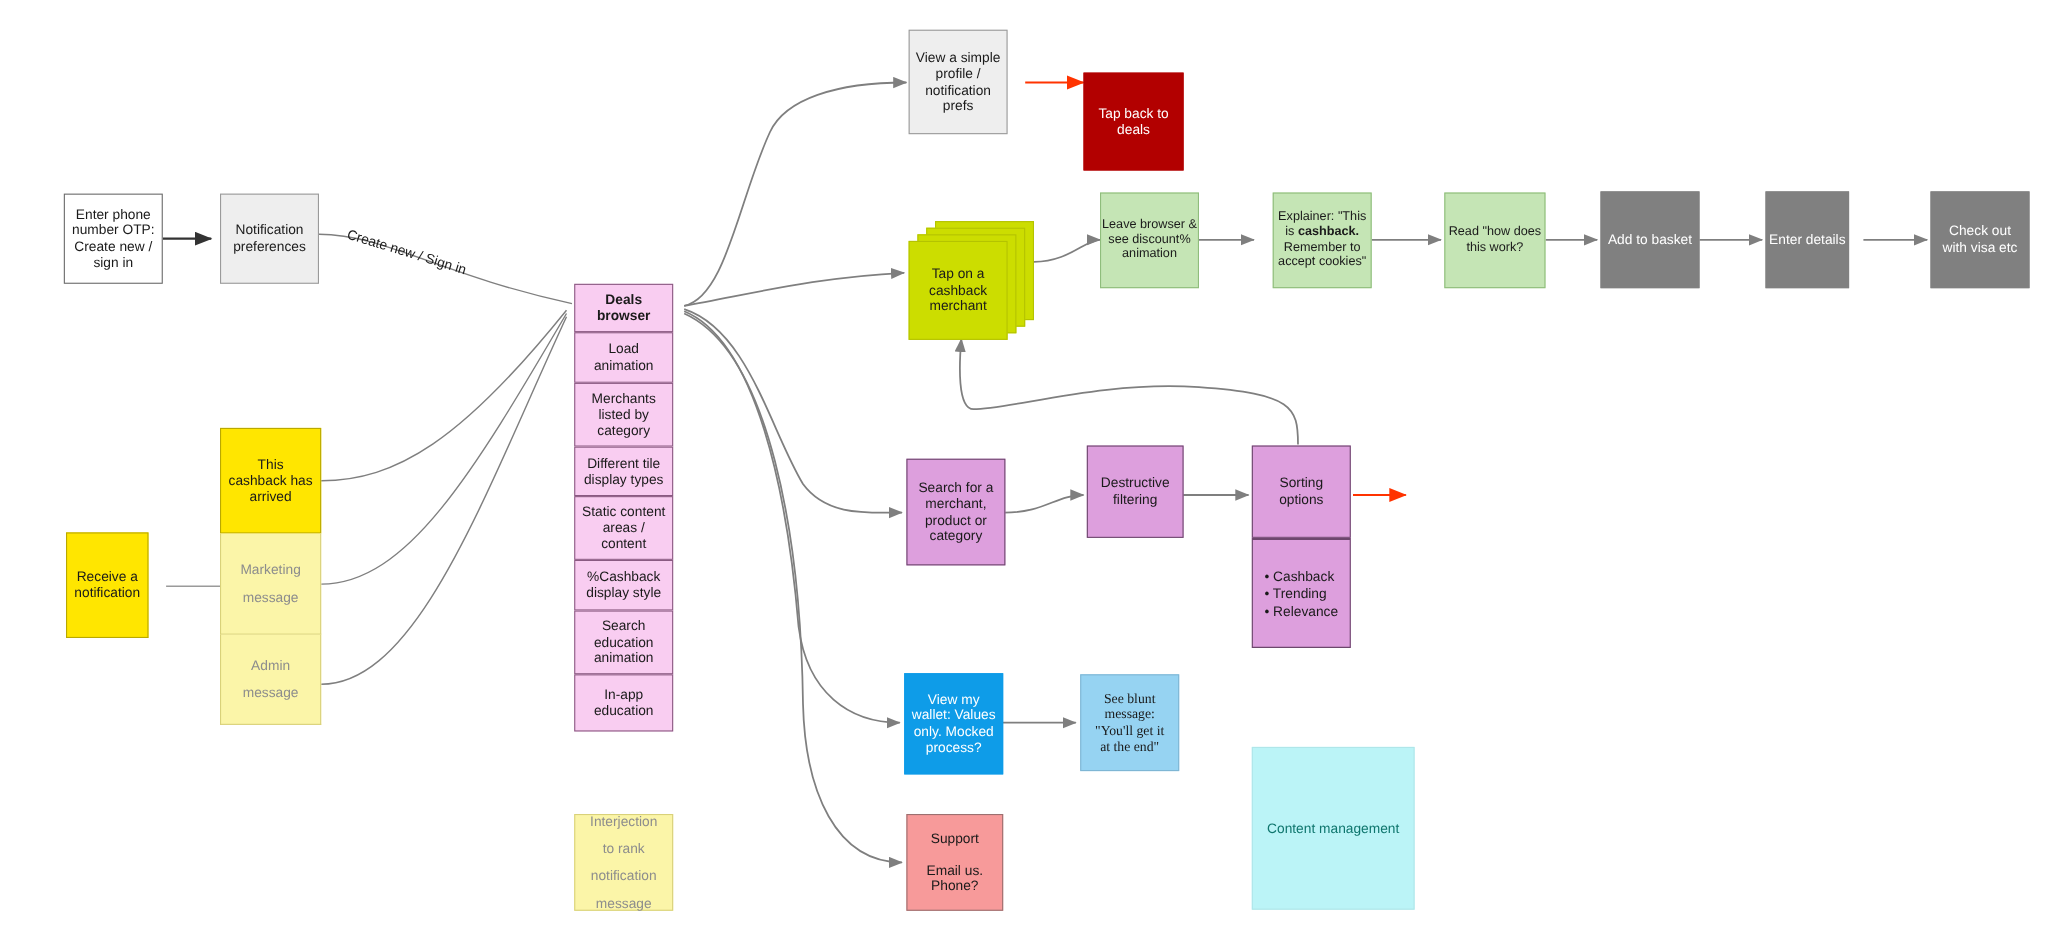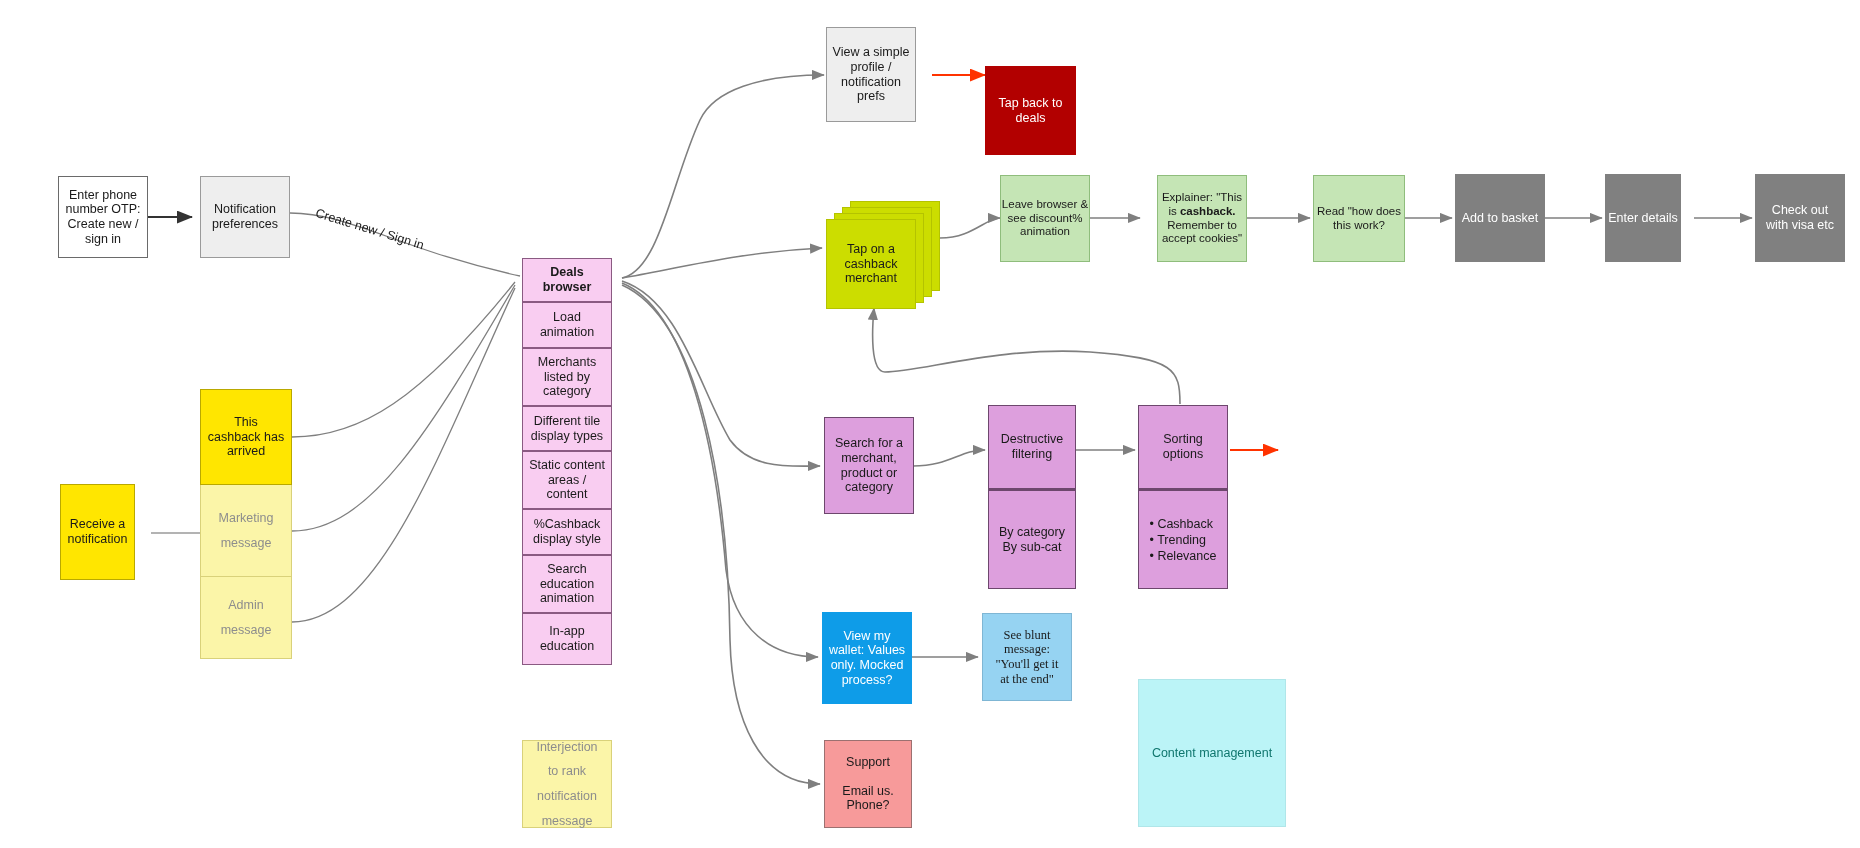--- a/index.html
+++ b/index.html
@@ -291,24 +291,20 @@
     <span class="ln">Search for a</span>
     <span class="ln">merchant,</span>
     <span class="ln">product or</span>
     <span class="ln">category</span>
   </div>
 
   <div class="node n-purple" style="left:988px; top:405px; width:88px; height:84px;">
     <span class="ln">Destructive</span>
     <span class="ln">filtering</span>
   </div>
-  <div class="node n-purple divider" style="left:988px; top:489px; width:88px; height:100px; border-top-width:2px;">
-    <span class="ln">By category</span>
-    <span class="ln">By sub-cat</span>
-  </div>
 
   <div class="node n-purple" style="left:1138px; top:405px; width:90px; height:84px;">
     <span class="ln">Sorting</span>
     <span class="ln">options</span>
   </div>
   <div class="node n-purple divider" style="left:1138px; top:489px; width:90px; height:100px; border-top-width:2px; align-items:center;">
     <div class="bullets">
       <div>• Cashback</div>
       <div>• Trending</div>
       <div>• Relevance</div>

